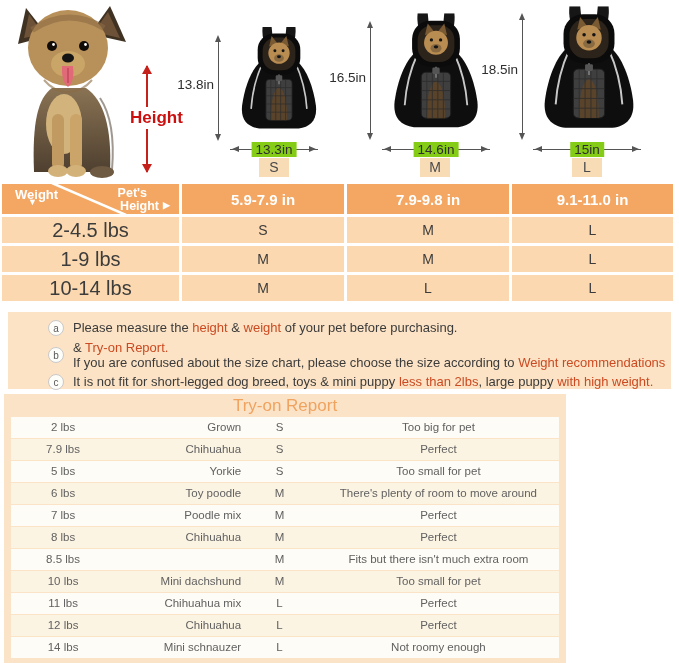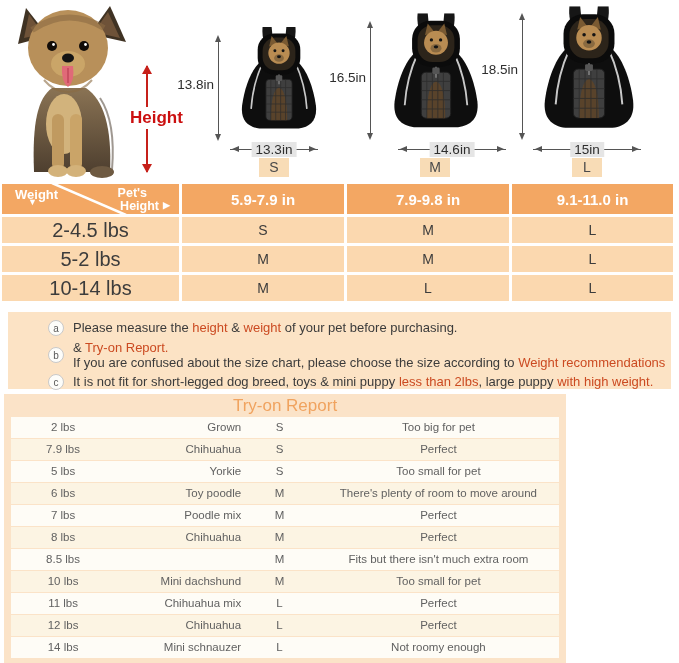--- a/index.html
+++ b/index.html
@@ -21,21 +21,21 @@
   .varrow{width:1px;background:var(--dim-gray);}
   .varrow::before{content:"";position:absolute;top:-6px;left:-3px;border:3.5px solid transparent;border-bottom:7px solid var(--dim-gray);}
   .varrow::after{content:"";position:absolute;bottom:-6px;left:-3px;border:3.5px solid transparent;border-top:7px solid var(--dim-gray);}
   .varrow.red{width:2px;background:var(--height-red);}
   .varrow.red::before{left:-4px;border:5px solid transparent;border-bottom:9px solid var(--height-red);}
   .varrow.red::after{left:-4px;border:5px solid transparent;border-top:9px solid var(--height-red);}
   .harrow-wrap{height:14px;}
   .harrow{position:absolute;top:7px;left:0;right:0;height:1px;background:var(--dim-gray);}
   .harrow::before{content:"";position:absolute;left:-1px;top:-3.5px;border:3.5px solid transparent;border-right:7px solid var(--dim-gray);}
   .harrow::after{content:"";position:absolute;right:-1px;top:-3.5px;border:3.5px solid transparent;border-left:7px solid var(--dim-gray);}
-  .harrow-label{position:absolute;left:50%;top:0;transform:translateX(-50%);background:#e5e5e5;padding:0 4px;font-size:13.5px;color:#2e2e2e;white-space:nowrap;}
+  .harrow-label{position:absolute;left:50%;top:0;transform:translateX(-50%);background:#84cc16;padding:0 4px;font-size:13.5px;color:#2e2e2e;white-space:nowrap;}
   .height-label{color:#cb1010;font-size:17px;font-weight:bold;background:#ffffff;padding:1px 2px;}
   .size-badge{background:var(--badge-peach);width:30px;height:19px;line-height:19px;text-align:center;font-size:14px;color:#4a4a4a;}
   
   .size-table{position:absolute;top:184px;left:2px;display:grid;
     grid-template-columns:177px 162px 162px 161px;grid-template-rows:30px 26px 26px 26px;gap:3px;}
   .st-h{background:var(--header-orange);color:#ffffff;font-weight:bold;font-size:15px;
     display:flex;align-items:center;justify-content:center;}
   .st-c{background:var(--cell-peach);color:var(--text-dark);font-size:20px;
     display:flex;align-items:center;justify-content:center;}
   .st-c.letter{font-size:14px;}
@@ -151,21 +151,21 @@
     <div class="harrow"></div>
     <span class="harrow-label">13.3in</span>
   </div>
   <div class="abs size-badge" style="left:259px;top:158px">S</div>
 
   <span class="abs dim-label v-label" style="left:322px;top:70px">16.5in</span>
   <div class="abs varrow" style="left:370px;top:24px;height:113px"></div>
   <svg class="abs" style="left:390px;top:10px" width="92" height="128" viewBox="0 0 100 132">
       <use href="#packsym"></use>
     </svg>
-  <div class="abs harrow-wrap" style="left:398px;top:142px;width:108px">
+  <div class="abs harrow-wrap" style="left:382px;top:142px;width:108px">
     <div class="harrow"></div>
     <span class="harrow-label">14.6in</span>
   </div>
   <div class="abs size-badge" style="left:420px;top:158px">M</div>
 
   <span class="abs dim-label v-label" style="left:474px;top:62px">18.5in</span>
   <div class="abs varrow" style="left:522px;top:16px;height:121px"></div>
   <svg class="abs" style="left:540px;top:4px" width="98" height="134" viewBox="0 0 100 132">
       <use href="#packsym"></use>
     </svg>
@@ -189,21 +189,21 @@
   </div>
   <div class="st-h">5.9-7.9 in</div>
   <div class="st-h">7.9-9.8 in</div>
   <div class="st-h">9.1-11.0 in</div>
 
   <div class="st-c">2-4.5 lbs</div>
   <div class="st-c letter">S</div>
   <div class="st-c letter">M</div>
   <div class="st-c letter">L</div>
 
-  <div class="st-c">5-2 lbs</div>
+  <div class="st-c">1-9 lbs</div>
   <div class="st-c letter">M</div>
   <div class="st-c letter">M</div>
   <div class="st-c letter">L</div>
 
   <div class="st-c">10-14 lbs</div>
   <div class="st-c letter">M</div>
   <div class="st-c letter">L</div>
   <div class="st-c letter">L</div>
 </div>
 

